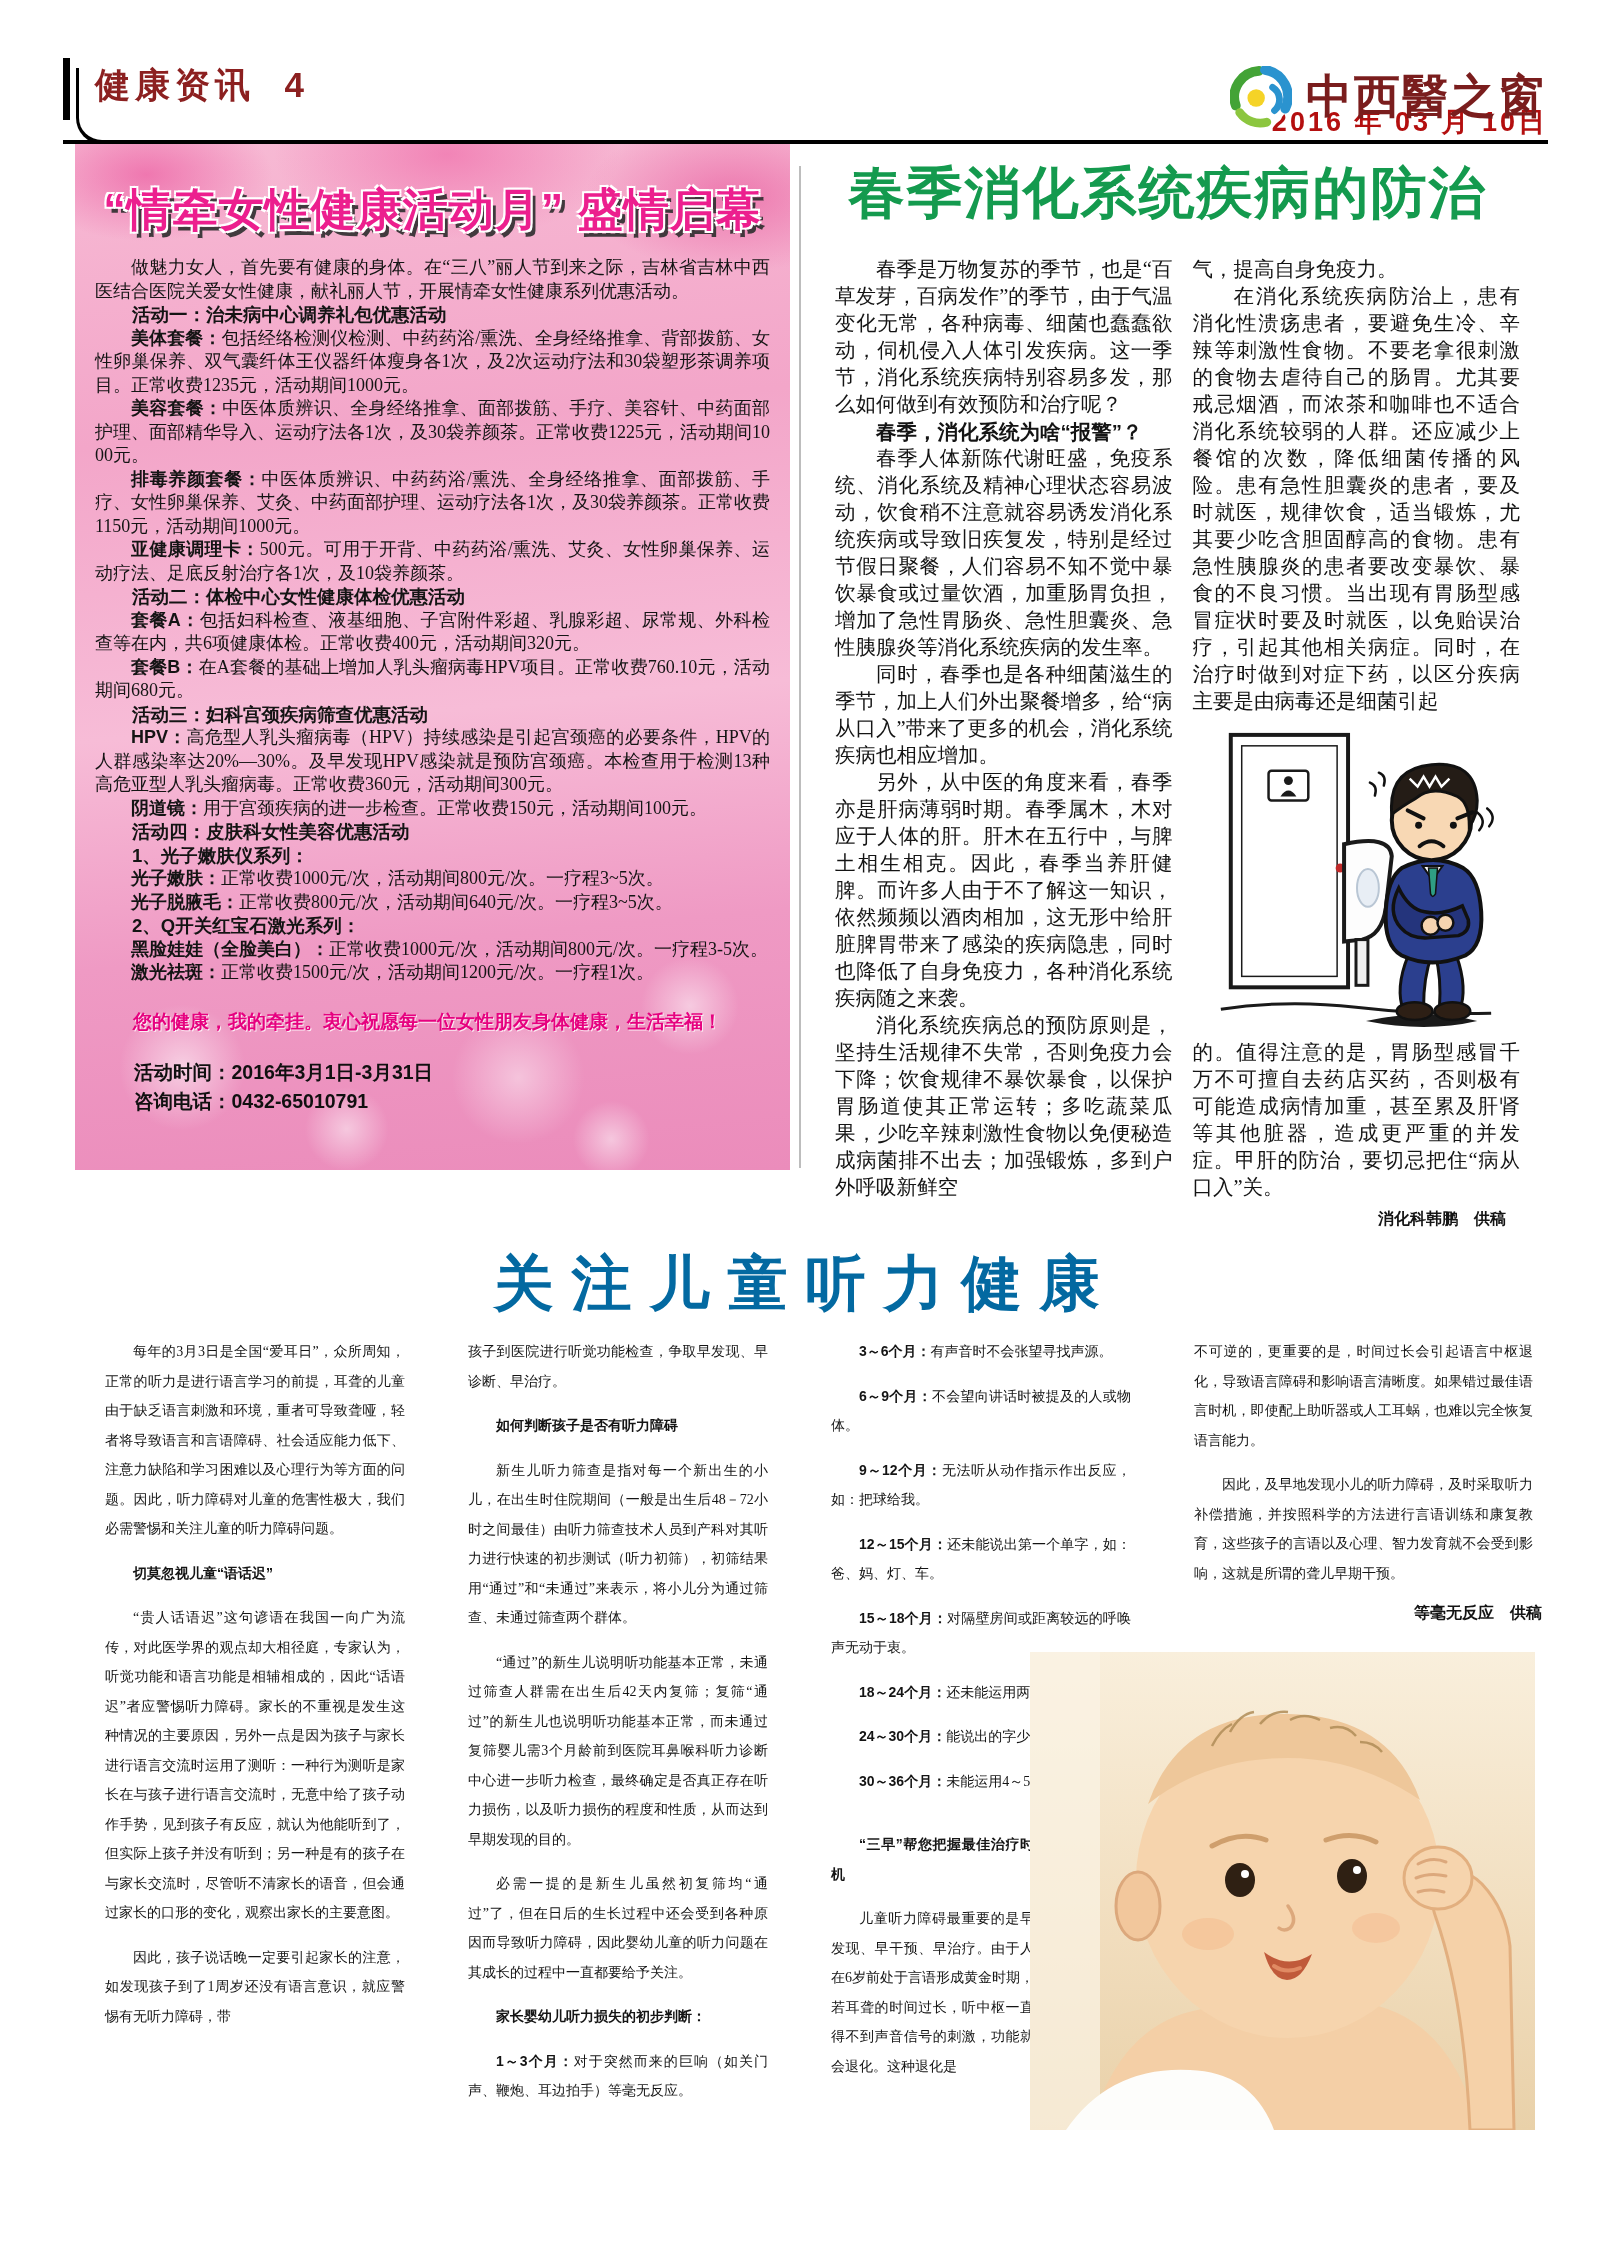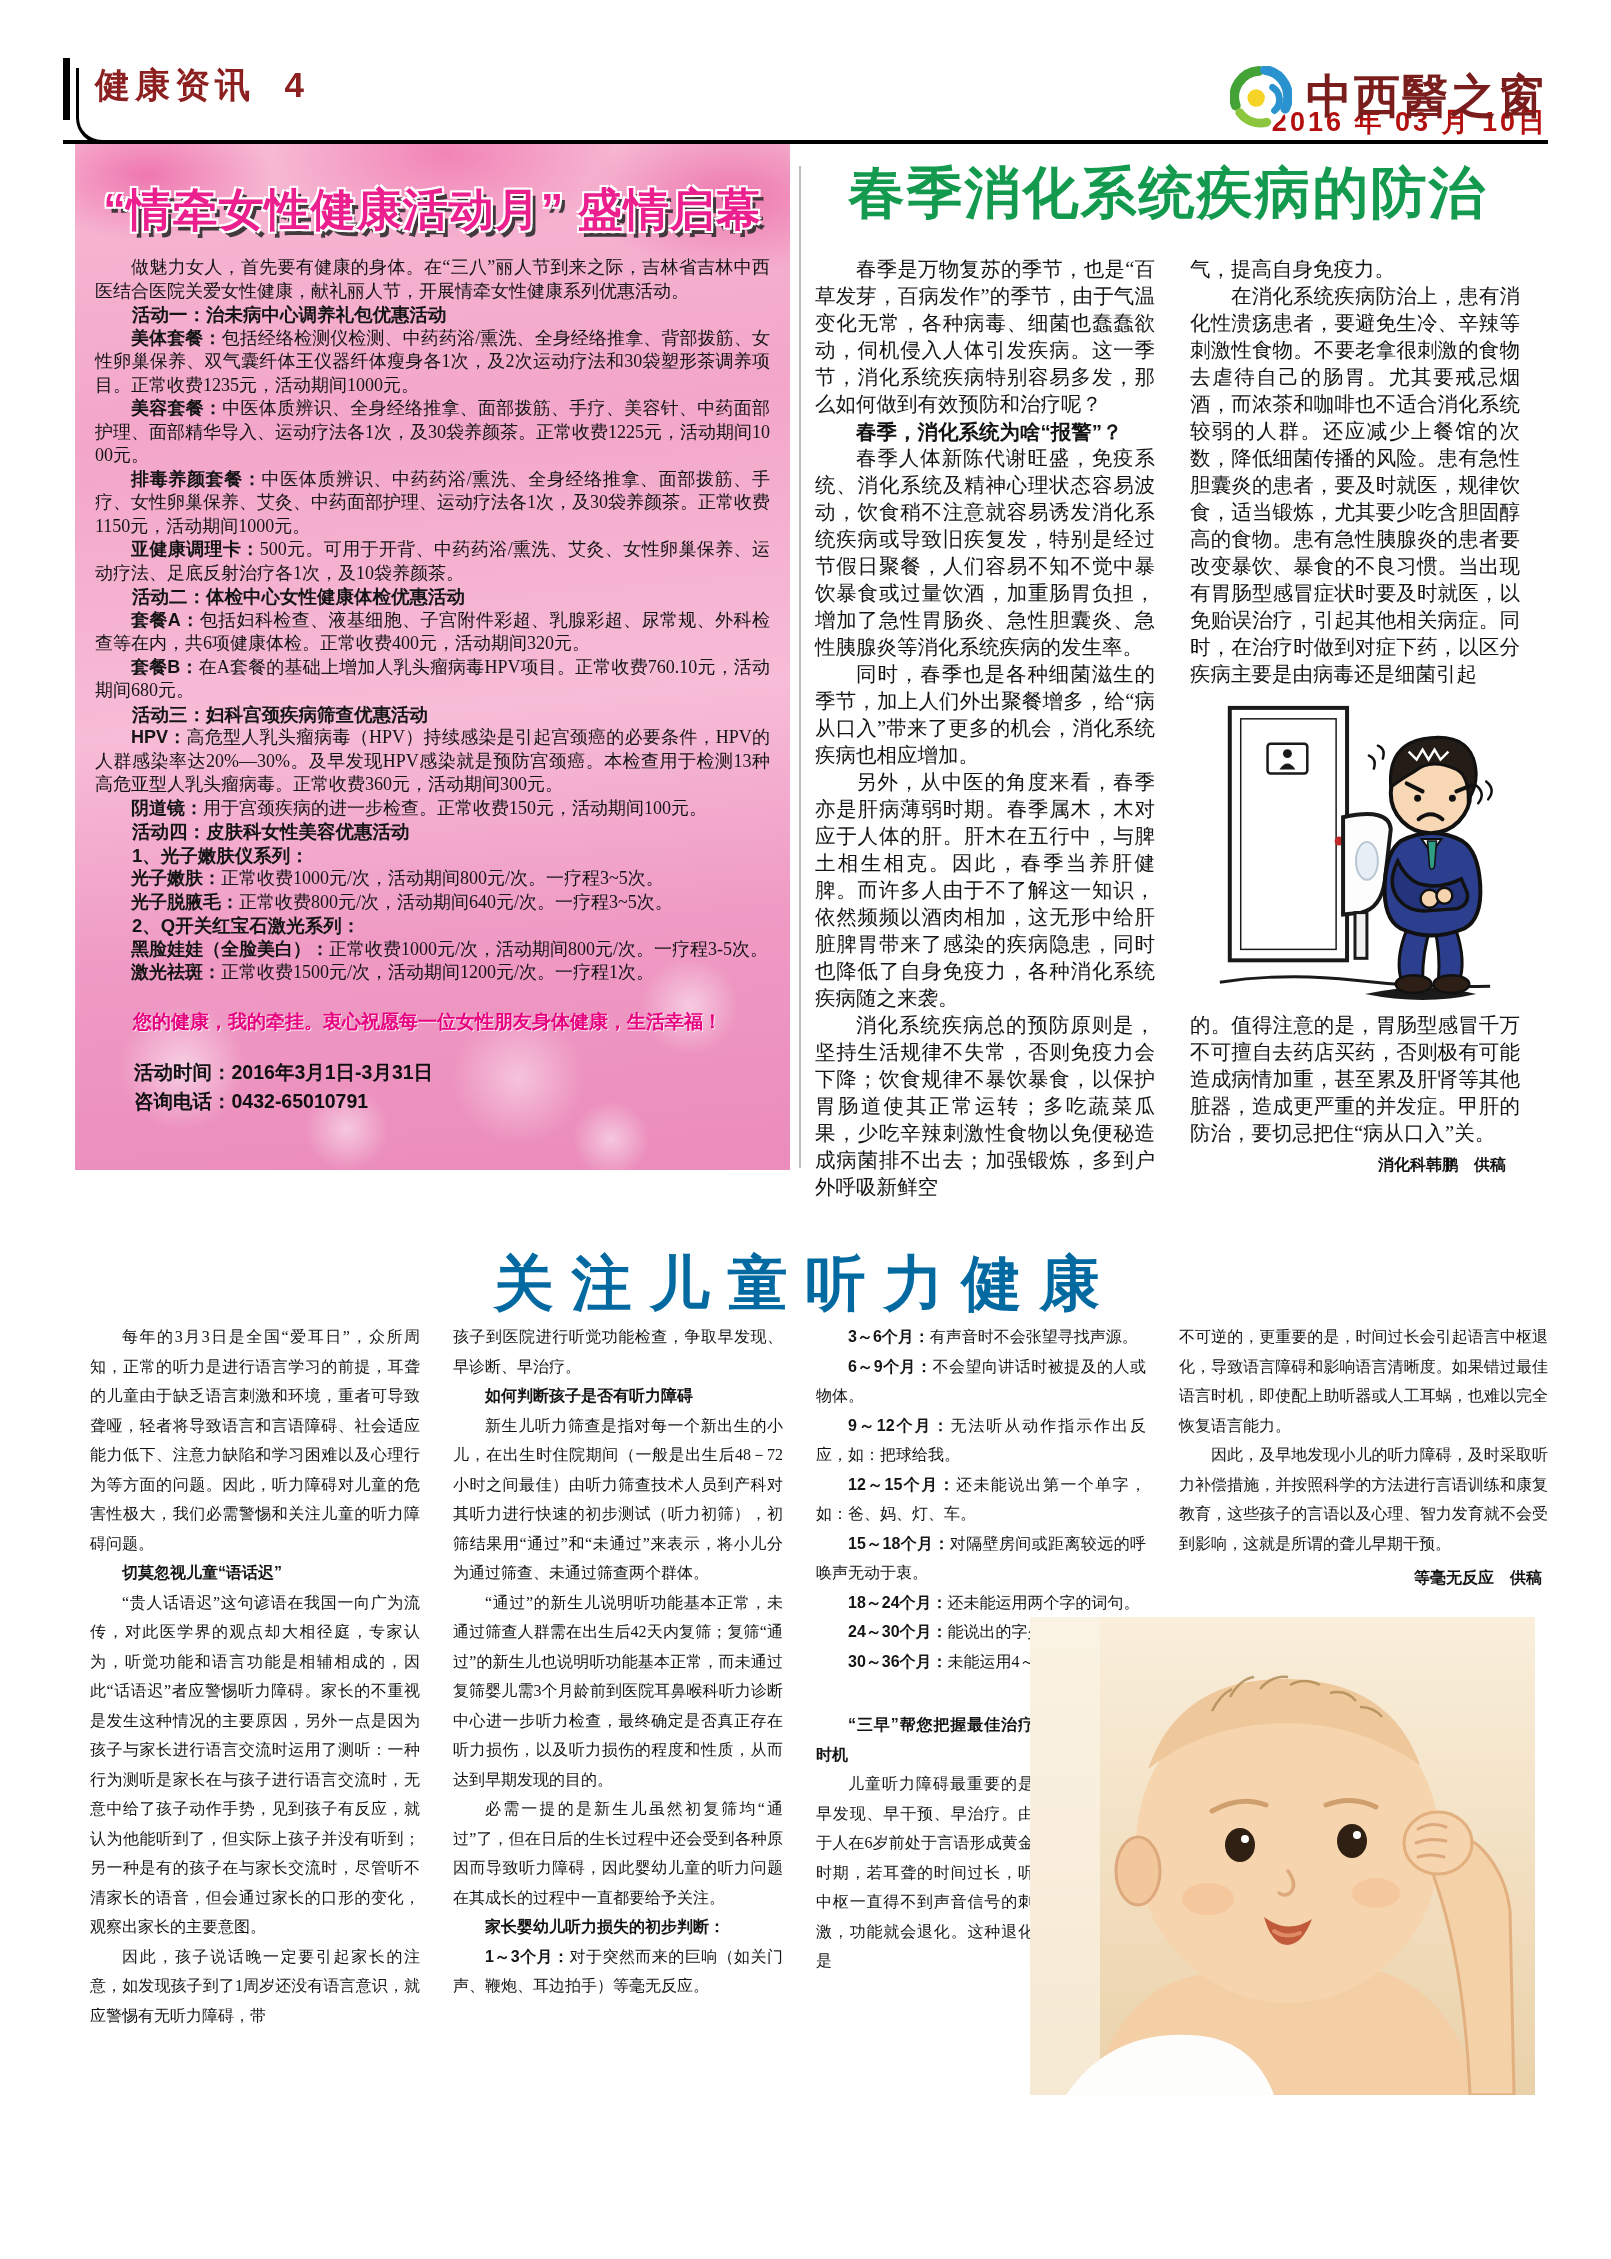--- a/index.html
+++ b/index.html
@@ -49,38 +49,38 @@
     font-weight:bold; font-size:19px; color:#e6017f; text-align:justify;
     text-shadow:1px 1px 0 rgba(255,255,255,.8); }
   .promo-schedule { margin-top:24px; padding:0 20px; }
   .promo-schedule .para { margin:2px 0; text-indent:2em; font-family:"Liberation Sans",sans-serif;
     font-weight:bold; font-size:19.5px; color:#101010; }
 
   
   .digest { position:absolute; left:752px; top:4px; width:705px; }
   .digest-title { text-align:center; font-family:"Liberation Sans",sans-serif; font-weight:bold;
     font-size:56px; color:#149a4e; letter-spacing:2px; white-space:nowrap; margin:8px 0 0 0; }
-  .digest-cols { display:flex; gap:35px; margin-top:24px; }
+  .digest-cols { display:flex; gap:20px; margin-top:24px;margin-left:20px; }
   .digest-col1 { width:340px; }
   .digest-col2 { width:330px; }
   .digest .para { margin:0; font-size:20.5px; line-height:27px; text-align:justify; text-indent:2em; word-break:break-all; }
   .digest .para.noind { text-indent:0; }
   .digest .para.head { font-family:"Liberation Sans",sans-serif; font-weight:bold; }
   .cartoon-fig { width:280px; height:318px; margin:4px auto 2px auto; }
   .byline { font-family:"Liberation Sans",sans-serif; font-weight:bold; font-size:16px;
     text-align:right; padding-right:14px; margin:8px 0 0 0; }
 
   
   .hearing-title { position:absolute; left:0; right:0; top:1204px; text-align:center;
     font-weight:bold; font-size:60px; color:#0369a1; letter-spacing:18px; font-family:"Liberation Serif",serif; }
   .hearing-cols { position:absolute; left:90px; top:1322px; width:1458px; height:934px;
     display:flex; gap:33px; overflow:hidden; }
   .h-col { width:330px; flex:0 0 auto; }
   .h-col4 { width:auto; flex:1 1 auto; position:relative; }
-  .hearing-cols .para { margin:0; font-size:16px; line-height:29.5px; text-align:justify; text-indent:2em; word-break:break-all; }
+  .hearing-cols .para { margin:15px; font-size:14px; line-height:29.5px; text-align:justify; text-indent:2em; word-break:break-all; }
   .hearing-cols .para.noind { text-indent:0; }
   .hearing-cols .para.head { font-family:"Liberation Sans",sans-serif; font-weight:bold; }
   .hearing-cols .para.gap { margin-top:34px; }
   .col3-narrow .para { margin-right:112px; }
   .hearing-byline { margin-top:10px; padding-right:6px; }
   .baby-photo { position:relative; z-index:2; width:505px; height:478px; margin-left:-149px; margin-top:28px; }
   svg { display:block; }
 </style>
 </head>
 <body>

